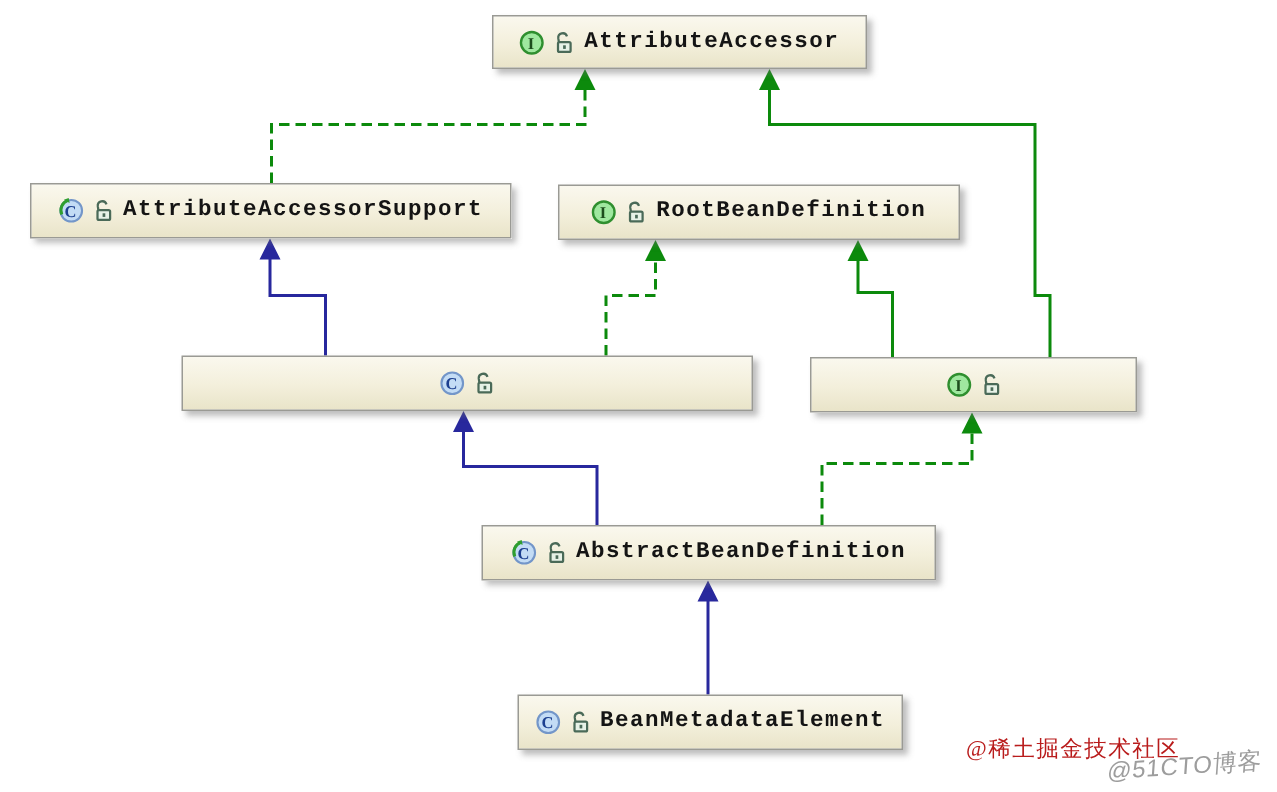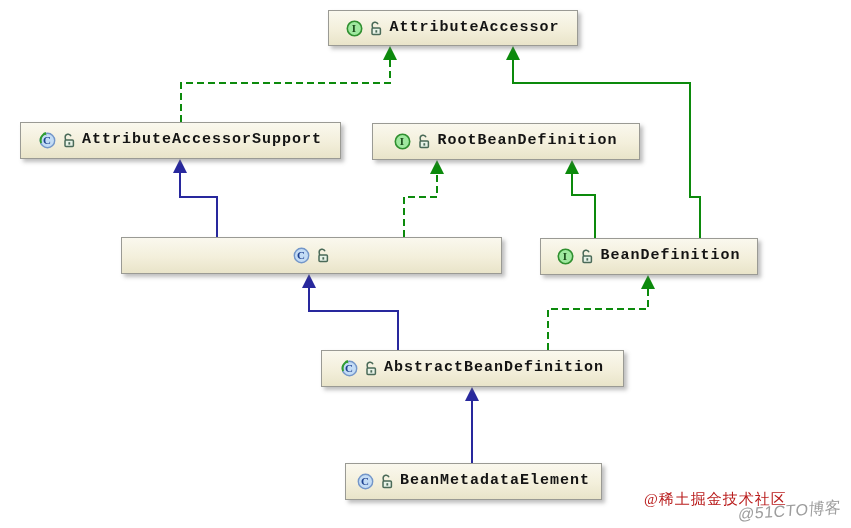--- a/index.html
+++ b/index.html
@@ -159,21 +159,20 @@
   <div class="node" style="left:540px; top:238px; width:218px; height:37px;">
     <svg class="icon" width="17" height="17" viewBox="0 0 17 17">
       <circle cx="8.5" cy="8.5" r="7.2" fill="#9fe89f" stroke="#2f8f2f" stroke-width="1.6"></circle>
       <text x="8.5" y="12.4" text-anchor="middle" font-family="Liberation Serif, serif" font-size="11" font-weight="bold" fill="#1c4d1c">I</text>
     </svg>
     <svg class="icon" width="14" height="15" viewBox="0 0 14 15">
       <path d="M 3.6 7 L 3.2 4.6 A 3 3 0 0 1 9 3.2" fill="none" stroke="#4a6a58" stroke-width="1.5"></path>
       <rect x="3" y="7" width="8.4" height="6.6" rx="1" fill="#e7f2e7" stroke="#4a6a58" stroke-width="1.5"></rect>
       <rect x="6.4" y="9.2" width="1.8" height="2.4" fill="#4a6a58"></rect>
     </svg>
-    <span class="label">BeanDefinition</span>
   </div>
 
   <div class="node" style="left:321px; top:350px; width:303px; height:37px;">
     <svg class="icon" width="17" height="17" viewBox="0 0 17 17">
       <circle cx="8.5" cy="8.5" r="7.2" fill="#c3dcf5" stroke="#7396c9" stroke-width="1.4"></circle>
       <text x="8.5" y="12.4" text-anchor="middle" font-family="Liberation Serif, serif" font-size="11" font-weight="bold" fill="#1c3f8f">C</text>
       <path d="M 2.2 11 A 7 7 0 0 1 6.2 1.6" fill="none" stroke="#2f9e2f" stroke-width="2"></path>
       <polygon points="6.8,0 3.6,1.2 7.4,3.4" fill="#2f9e2f"></polygon>
     </svg>
     <svg class="icon" width="14" height="15" viewBox="0 0 14 15">

